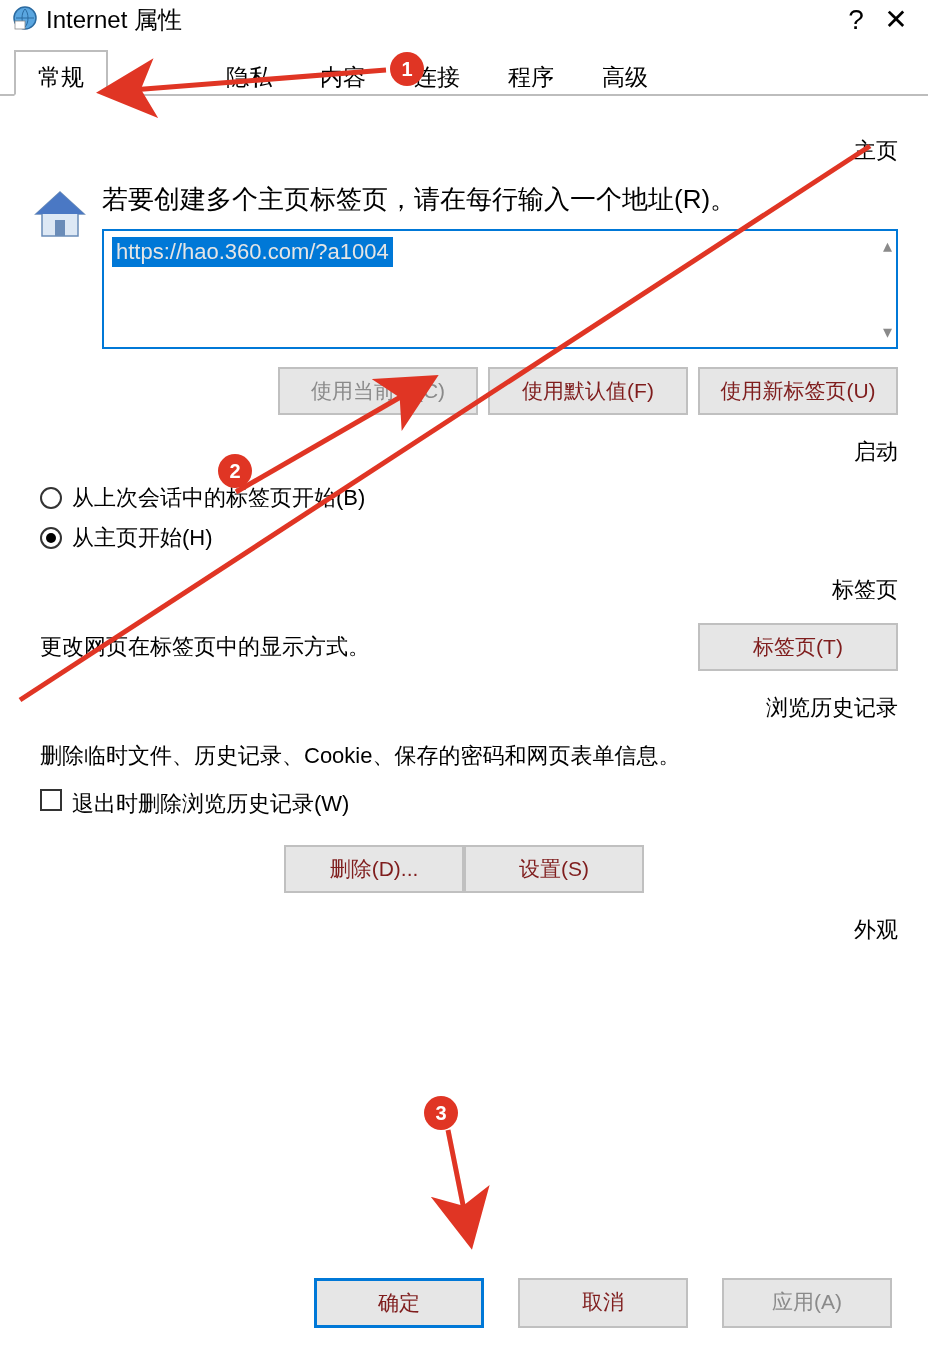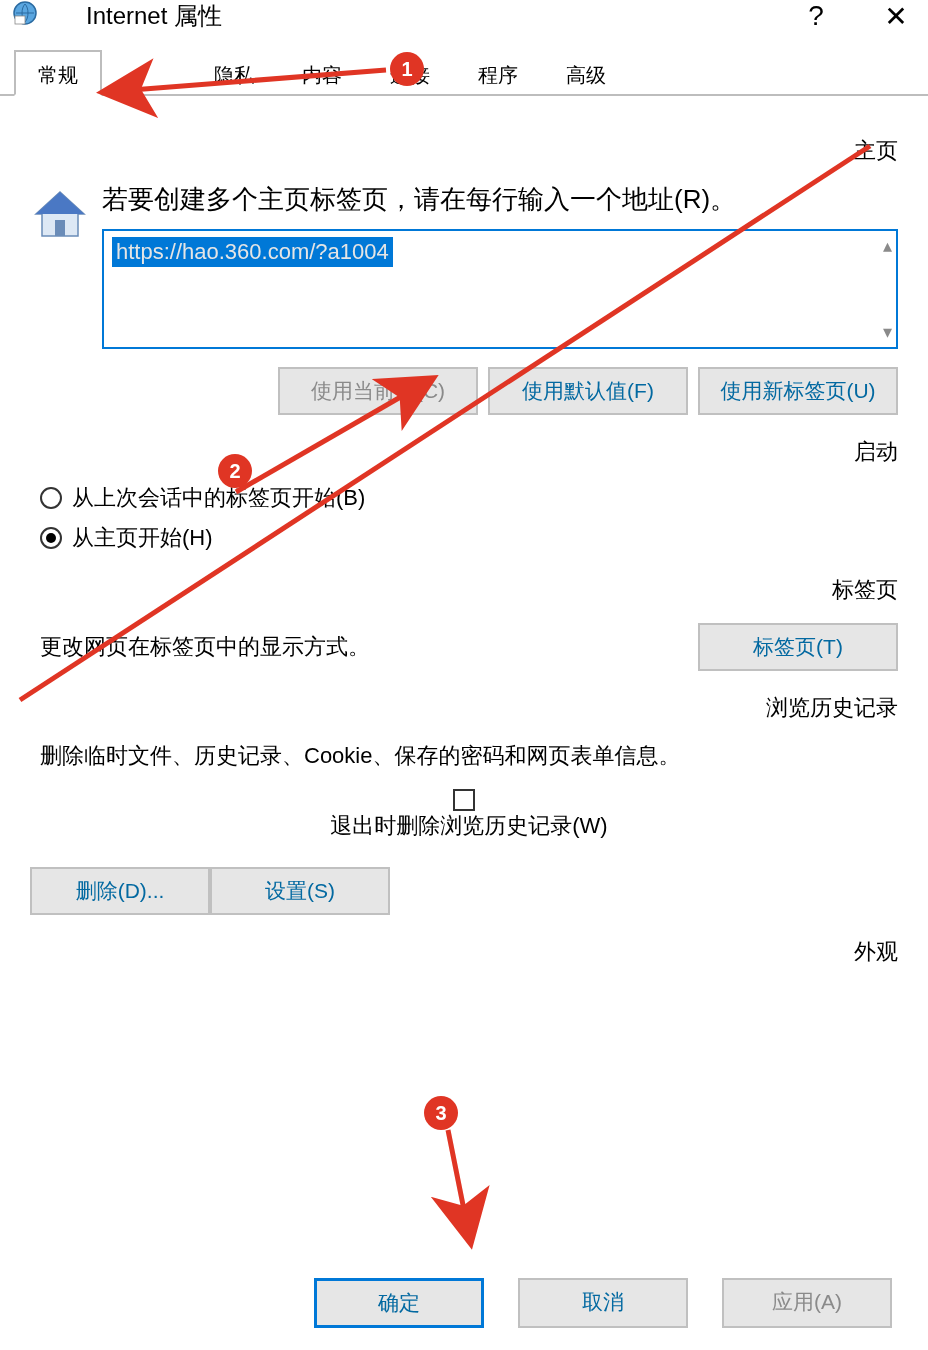--- a/index.html
+++ b/index.html
@@ -8,40 +8,39 @@
   font-size: 20px;
   background: #fff;
   width: 928px;
   height: 1350px;
   color: #000;
   position: relative;
   overflow: hidden;
 }
 .titlebar {
   display: flex;
-  align-items: flex-start;
-  padding: 0 12px;
+  align-items: flex-end;
+  padding: 12px 12px;
   height: 48px;
-  gap: 40px;
 }
 .titlebar-icon { margin-right: 8px; }
 .titlebar-title { flex: 1; font-size: 24px; }
 .titlebar-btn {
   width: 40px; text-align: center; font-size: 28px; color: #000;
 }
 .tabs {
   display: flex;
   padding-left: 14px;
   border-bottom: 2px solid #bdbdbd;
   position: relative;
   height: 48px;
 }
 .tab {
   padding: 10px 22px 8px;
-  font-size: 20px;
+  font-size: 23px;
   border: 2px solid transparent;
   cursor: pointer;
   position: relative;
   top: 2px;
 }
 .tab.active {
   border: 2px solid #bdbdbd;
   border-bottom: 2px solid #fff;
   background: #fff;
 }
@@ -88,21 +87,21 @@
 }
 .scroll-arrow.up { top: 4px; }
 .scroll-arrow.down { bottom: 4px; }
 .btn {
   border: 2px solid #c0c0c0;
   background: #e6e6e6;
   font-size: 21px;
   padding: 8px 4px;
   text-align: center;
   cursor: pointer;
-  color: #0369a1;
+  color: #7f1d1d;
 }
 .btn.disabled { color: #8a8a8a; }
 .home-btns {
   display: flex;
   gap: 10px;
   margin-top: 18px;
   justify-content: flex-end;
 }
 .home-btns .btn { width: 200px; }
 .radio-row {
@@ -112,25 +111,25 @@
   width: 22px; height: 22px; border: 2px solid #333; border-radius: 50%;
   margin-right: 10px; display: inline-flex; align-items: center; justify-content: center;
 }
 .radio.checked::after {
   content: ""; width: 10px; height: 10px; background: #000; border-radius: 50%;
 }
 .desc-row {
   display: flex; align-items: center; font-size: 22px; margin: 12px 0 0 10px;
 }
 .desc-row .txt { flex: 1; }
-.check-row { display: flex; align-items: center; font-size: 22px; margin: 18px 0 0 10px; flex-direction: column; }
+.check-row { display: flex; font-size: 22px; margin: 18px 0 0 10px; }
 .checkbox {
   width: 22px; height: 22px; border: 2px solid #333; margin-right: 10px;
 }
-.hist-btns { display:flex; justify-content:flex-start; margin-top: 26px; }
+.hist-btns { display:flex; justify-content:center; margin-top: 26px; }
 .hist-btns .btn { width: 180px; }
 .appearance-btns {
   display: flex; gap: 18px; margin-top: 20px;
 }
 .appearance-btns .btn { flex: 1; }
 .footer {
   display: flex; gap: 34px; justify-content: flex-end;
   padding: 0 36px 22px 0;
   position: absolute;
   bottom: 0; right: 0; left: 0;

